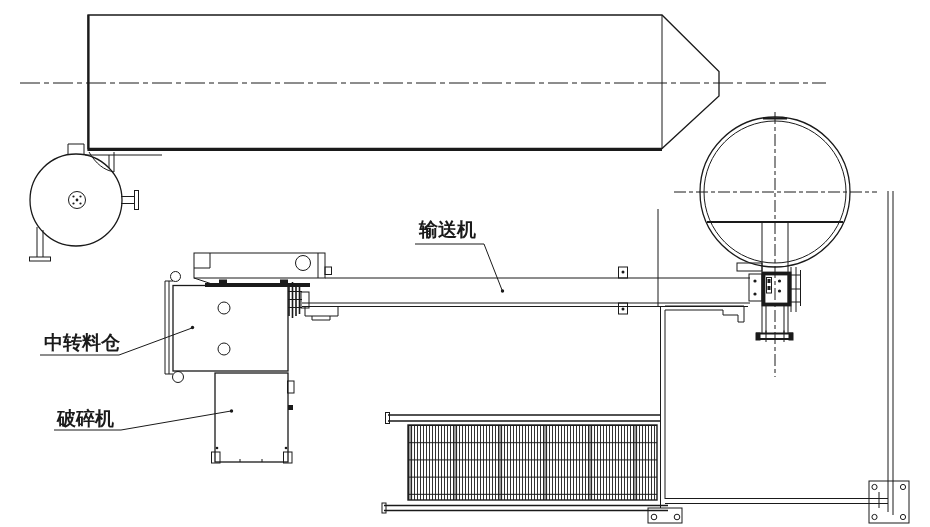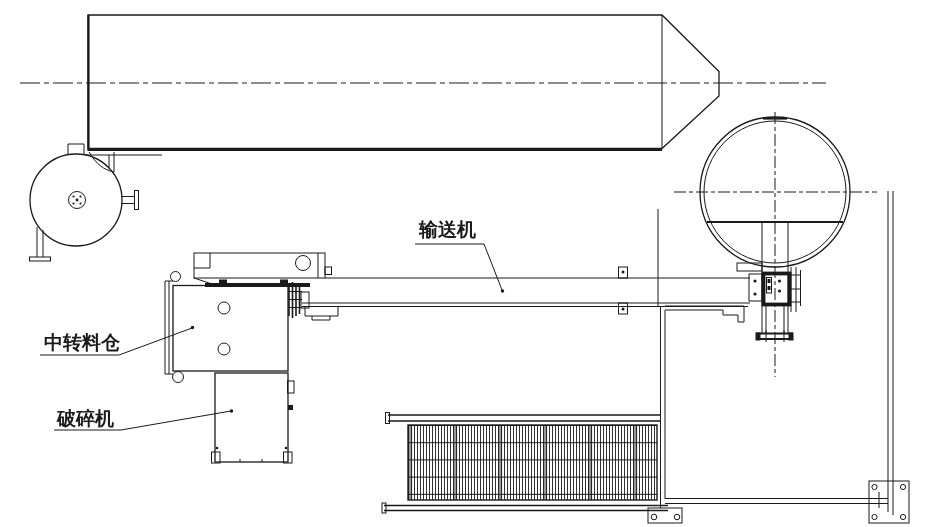--- a/index.html
+++ b/index.html
@@ -1,16 +1,16 @@
 <!DOCTYPE html>
 <html style="--line: #1a1a1a; --background: #ffffff; --grate-band: #999999;"><head>
 <meta charset="utf-8">
 <style>
   html,body{margin:0;padding:0;background:var(--background,#fff);}
-  #stage{position:relative;width:930px;height:527px;background:var(--background,#fff);overflow:hidden;}
+  #stage{position:relative;width:930px;height:527px;background:var(--background,#fff);overflow:hidden;border-radius:16px;}
   svg{display:block;}
   .ln  {stroke:var(--line,#1a1a1a);fill:none;stroke-width:1;}
   .ln12{stroke:var(--line,#1a1a1a);fill:none;stroke-width:1.3;}
   .ln15{stroke:var(--line,#1a1a1a);fill:none;stroke-width:1.6;}
   .ln2 {stroke:var(--line,#1a1a1a);fill:none;stroke-width:2.2;}
   .thk {stroke:var(--line,#1a1a1a);fill:none;stroke-width:3.8;}
   .cl  {stroke:var(--line,#1a1a1a);fill:none;stroke-width:1;stroke-dasharray:20 4 5 4;}
   .cl2 {stroke:var(--line,#1a1a1a);fill:none;stroke-width:1;stroke-dasharray:12 3 4 3;}
   .fl  {fill:var(--line,#1a1a1a);stroke:none;}
   .lbl {font-family:"DejaVu Serif","Liberation Serif",serif;font-weight:700;font-size:19px;fill:var(--line,#1a1a1a);}

